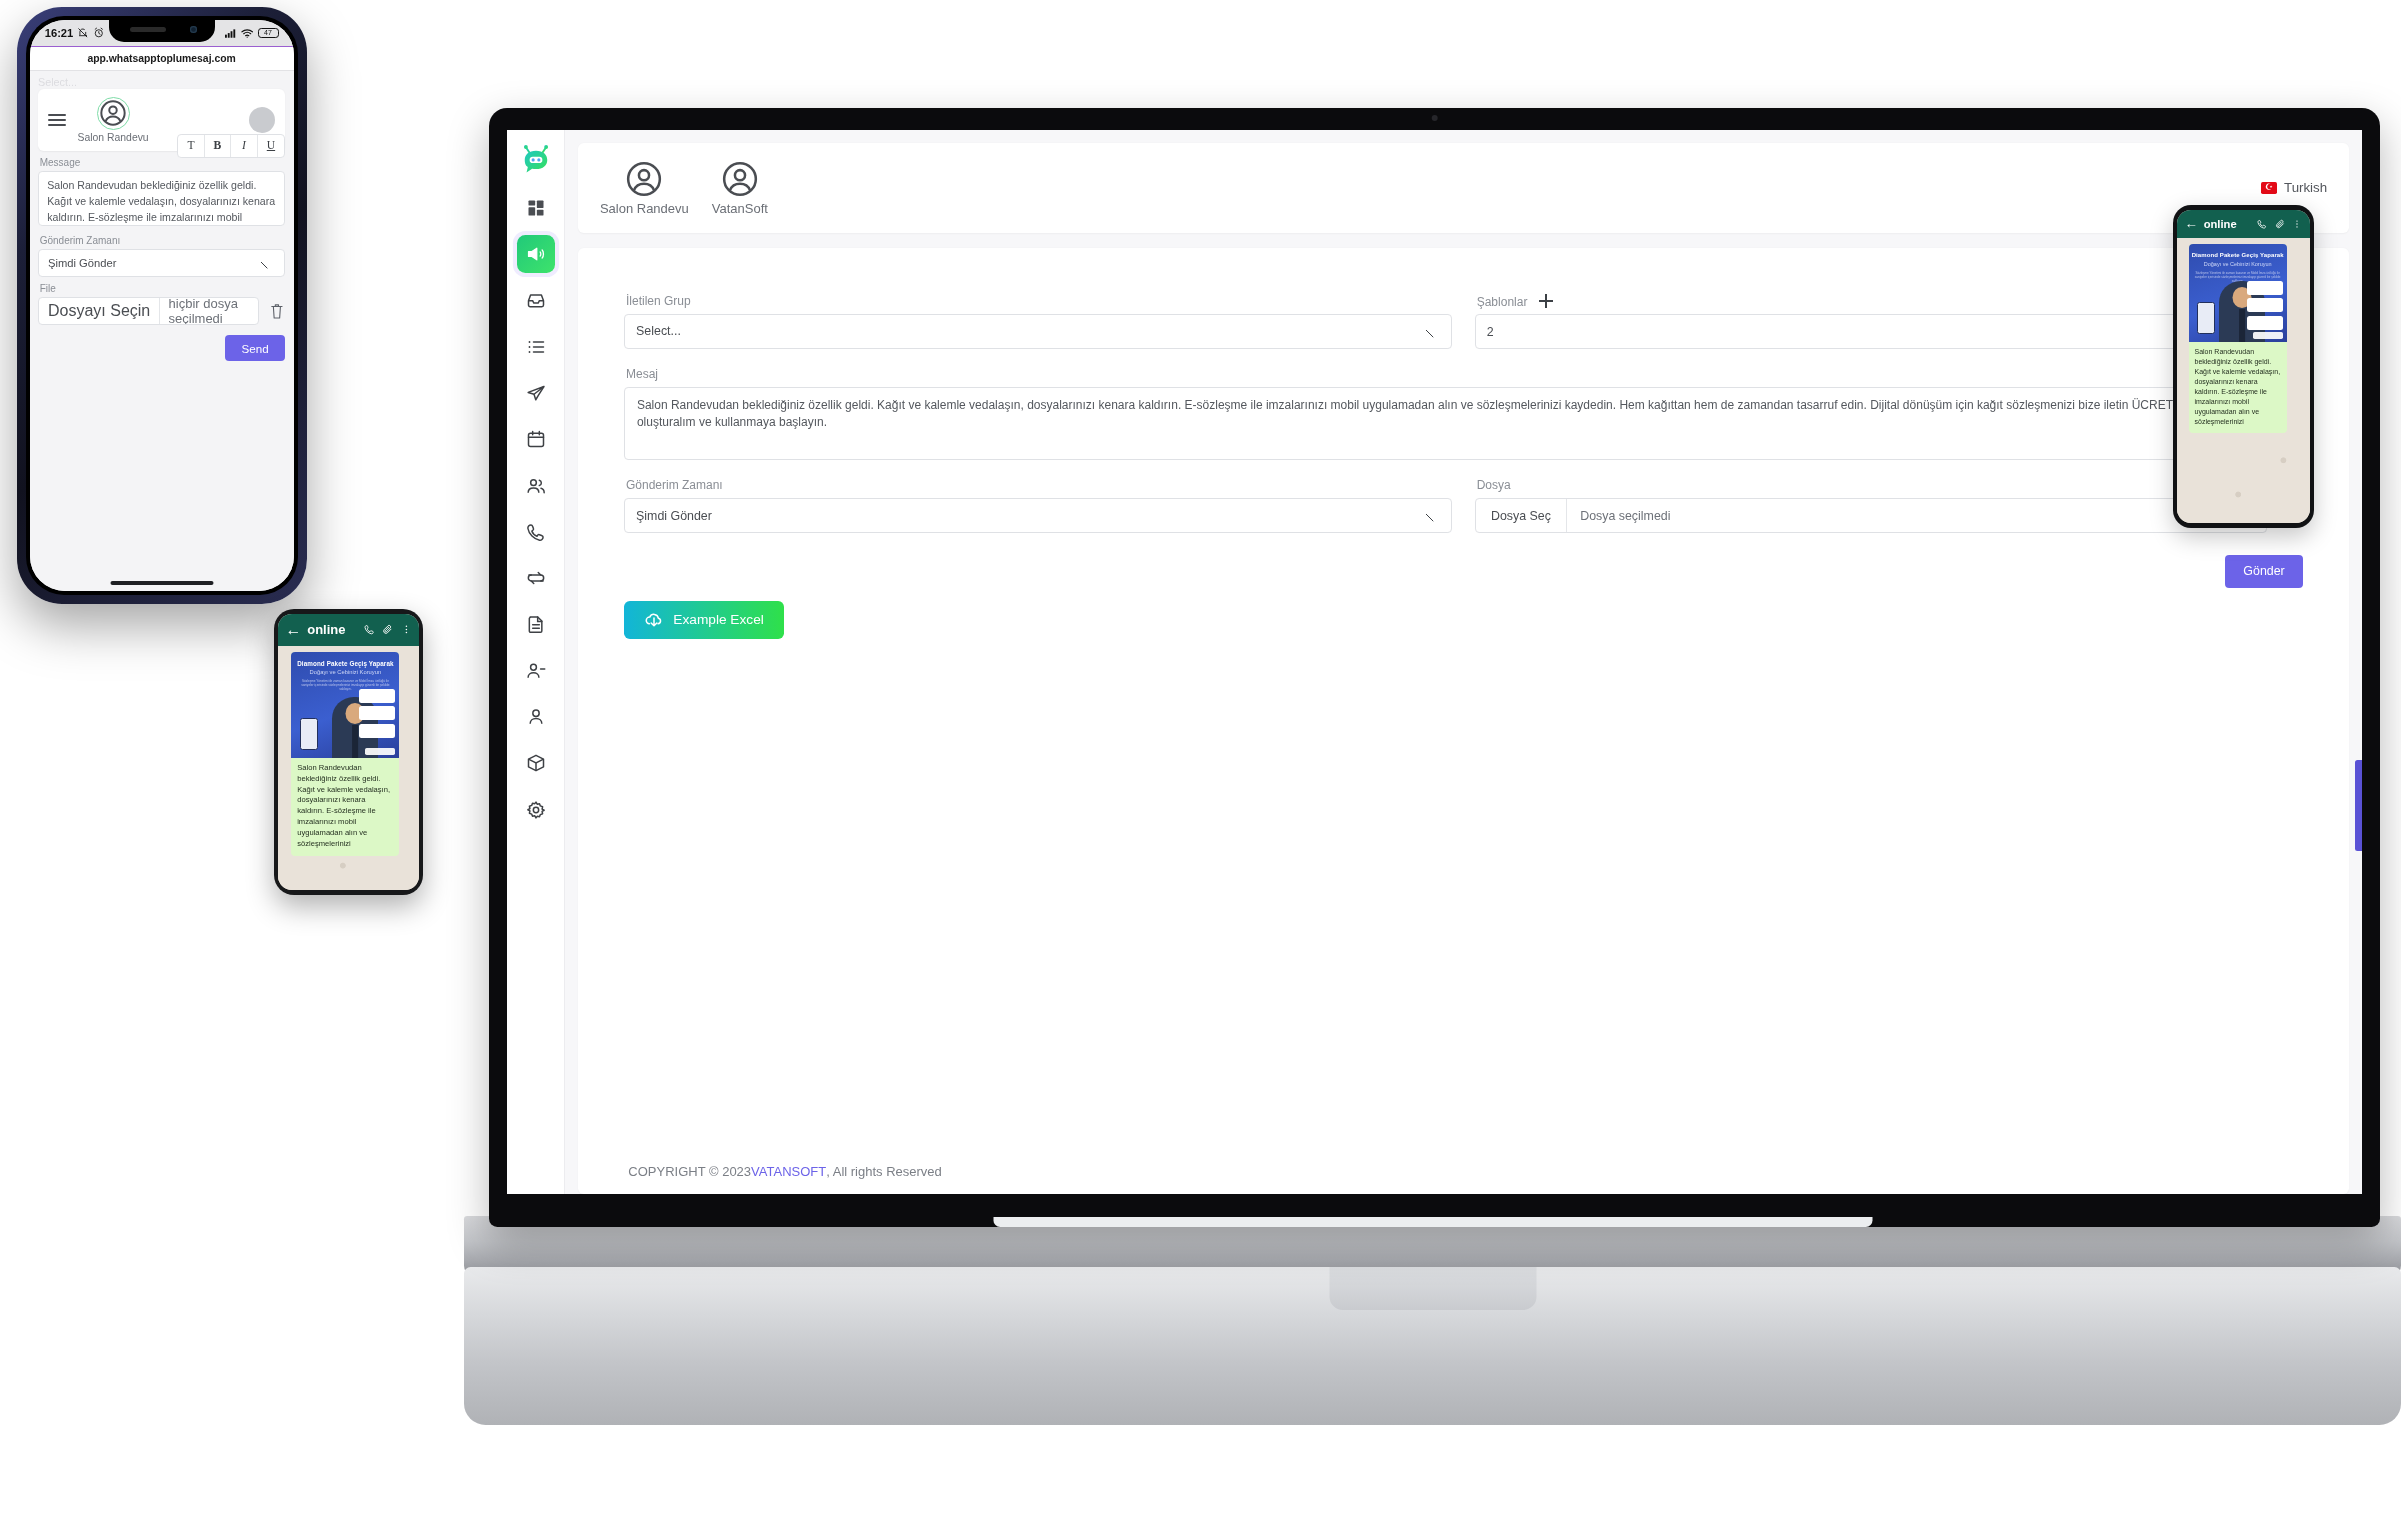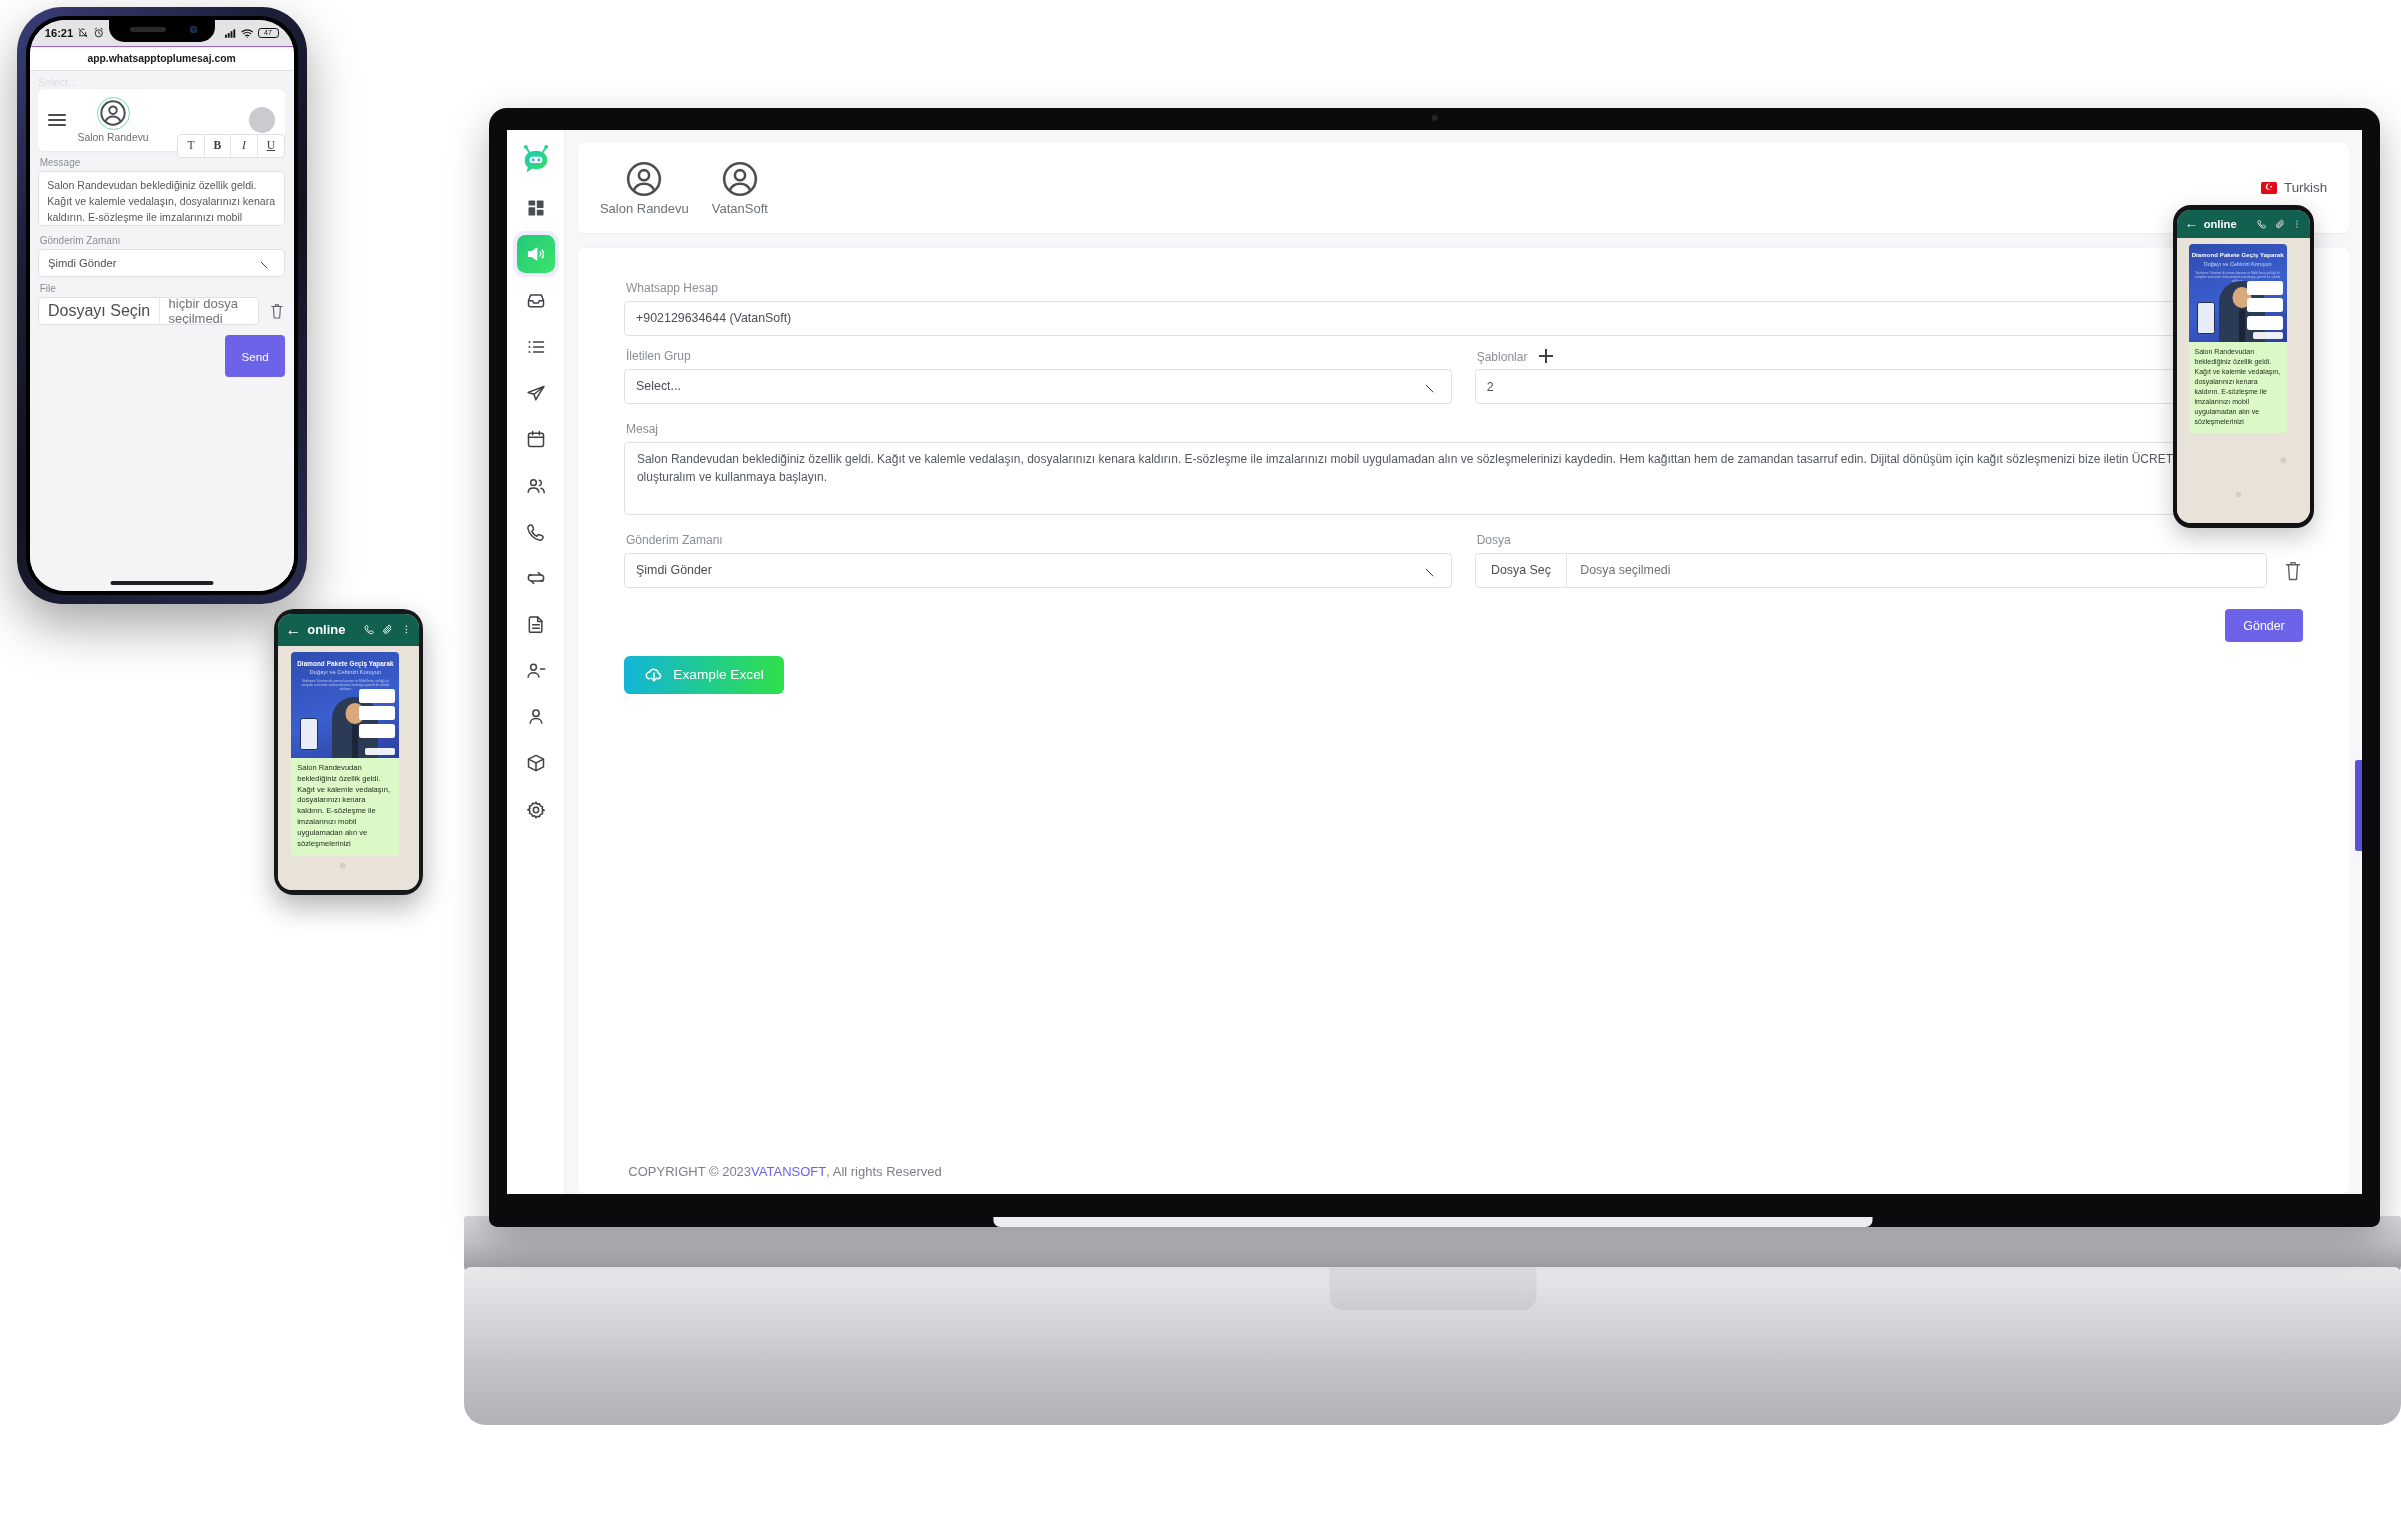--- a/index.html
+++ b/index.html
@@ -258,21 +258,21 @@
     background-repeat:no-repeat; }
   .ph-file { display:flex; align-items:center; gap:10px; }
   .ph-filectl { flex:1; display:flex; height:28px; border:0.8px solid #dfe1e5;
     border-radius:4.1px; overflow:hidden; background:#fff;}
   .ph-filebtn { padding:0 9px; display:flex; align-items:center; font-size:16px;
     color:#4a4d52; border-right:0.8px solid #e4e6e9; white-space:nowrap;}
   .ph-filename { display:flex; align-items:center; padding:0 8.3px; font-size:13px; color:#6d7178; }
   .ph-trash { width:15.8px; height:18px; }
   .ph-send-row { display:flex; justify-content:flex-end; margin-top:10px; }
   .ph-send { background:#6c63e8; color:#fff; border:none; border-radius:4.1px;
-    padding:0 16.6px; height:42px; font-size:11.6px; font-family:"Liberation Sans", sans-serif; cursor:pointer;}
+    padding:0 16.6px; height:26px; font-size:11.6px; font-family:"Liberation Sans", sans-serif; cursor:pointer;}
   .ph-home { position:absolute; left:50%; bottom:5.8px; transform:translateX(-50%);
     width:103px; height:3.3px; border-radius:2.5px; background:#1f2024; }
 
   
   #wa2 { position:absolute; left:274px; top:609px; width:149px; height:286px;
     background:#17181a; border-radius:20px; padding:5px 4.1px;
     box-shadow:0 11.6px 28px rgba(0,0,0,.3); }
 
   .trash-svg { stroke:#5d6169; fill:none; stroke-width:1.7; }
 </style>
@@ -424,26 +424,20 @@
               </div>
               <div class="lang">
                 <div class="flag"></div>
                 <span>Turkish</span>
               </div>
             </div>
 
             <div class="panel">
 
               <div class="row">
-                <div class="col">
-                  <label class="lbl">Whatsapp Hesap</label>
-                  <select class="ctl">
-                    <option>+902129634644 (VatanSoft)</option>
-                  </select>
-                </div>
               </div>
 
 
               <div class="row" style="margin-top:13.3px">
                 <div class="col">
                   <label class="lbl">İletilen Grup</label>
                   <select class="ctl">
                     <option>Select...</option>
                   </select>
                 </div>

